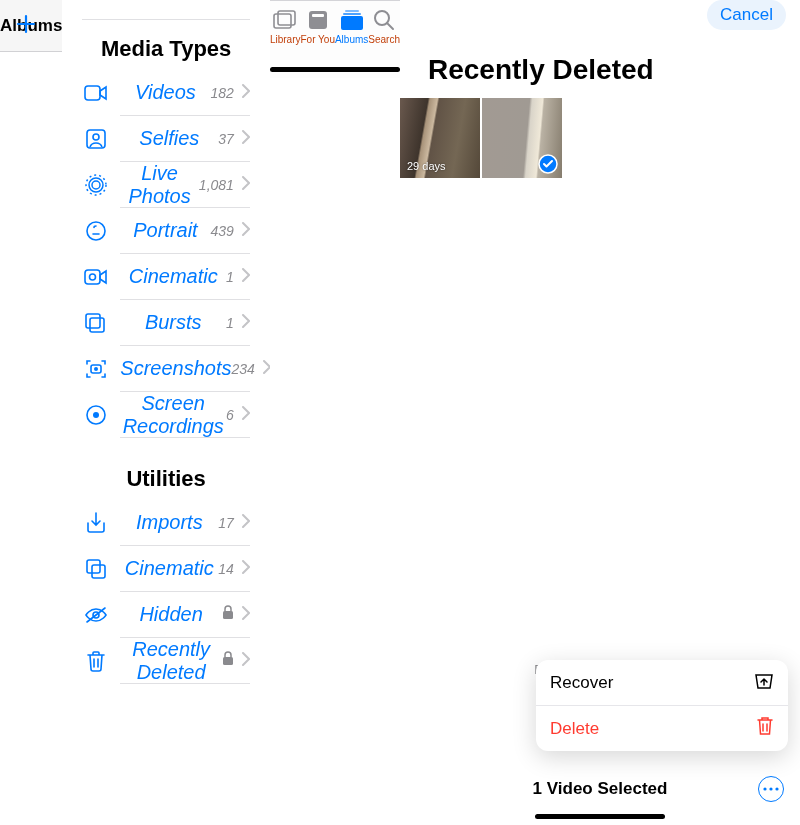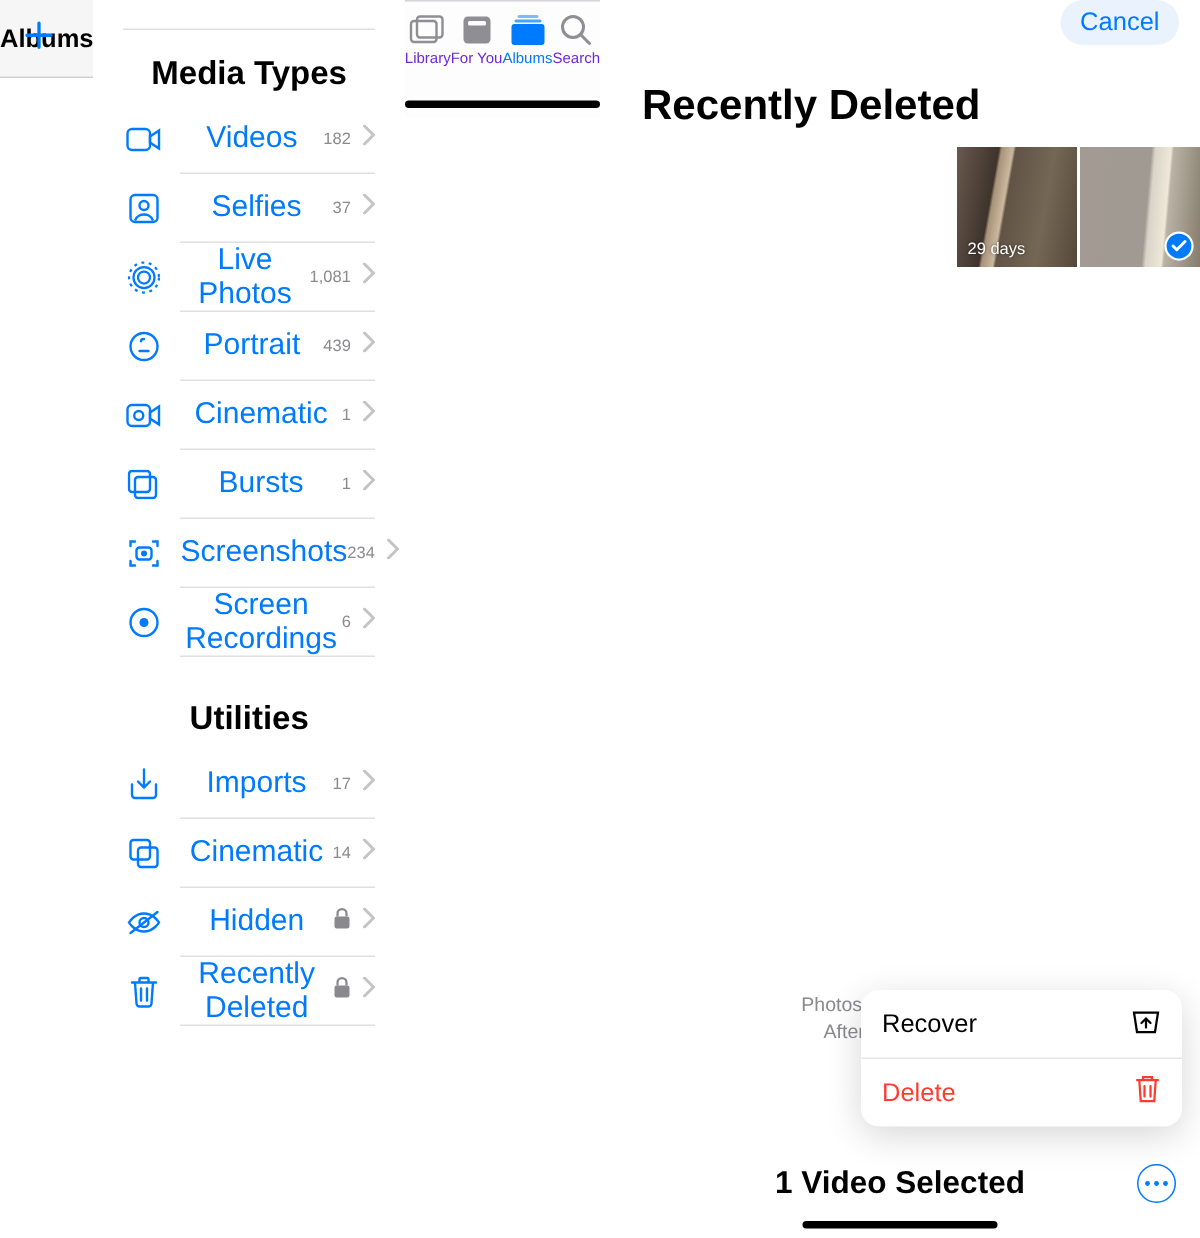--- a/index.html
+++ b/index.html
@@ -8,56 +8,56 @@
 .right-pane { width: 400px; height: 825px; display: flex; flex-direction: column; position: relative; background: #fff; }
 
 
 .nav-bar { height: 52px; background: #f6f6f6; display: flex; align-items: center; justify-content: center; position: relative; border-bottom: 0.5px solid #d1d1d4; }
 .nav-bar .nav-title { font-size: 17px; font-weight: 600; color: #000; }
 .nav-bar .add-btn { position: absolute; left: 14px; top: 50%; transform: translateY(-50%); color: #007aff; }
 
 .content { flex: 1; overflow: hidden; padding: 0 20px; text-align: center; }
 .section-gap { height: 20px; border-bottom: 0.5px solid #e0e0e3; }
 .section-title { font-size: 22px; font-weight: 700; color: #000; padding: 16px 0 8px 0; }
-.row { display: flex; align-items: center; height: 46px; border-bottom: 0.5px solid #e0e0e3; margin-left: 38px; position: relative; }
+.row { display: flex; align-items: center; height: 46px; border-bottom: 0.5px solid #e0e0e3; margin-left: 38px; position: relative; font-style: italic; }
 .row .icon { position: absolute; left: -38px; width: 28px; display: flex; justify-content: center; color: #007aff; }
 .row .label { font-size: 20px; color: #007aff; flex: 1; }
-.row .count { font-size: 11px; color: #8a8a8e; margin-right: 8px; }
+.row .count { font-size: 14px; color: #8a8a8e; margin-right: 8px; }
 .row .chev { color: #c4c4c7; }
 .row .lock { color: #8a8a8e; margin-right: 8px; }
 
 .tabbar { height: 78px; background: #fdfdfd; border-top: 0.5px solid #d4d4d8; display: flex; justify-content: space-around; align-items: flex-start; padding-top: 8px; position: relative; }
-.tab { display: flex; flex-direction: column; align-items: center; gap: 3px; color: #6d28d9; }
+.tab { display: flex; flex-direction: column; align-items: center; gap: 3px; color: #c2410c; }
 .tab.active { color: #007aff; }
 .tab .tab-label { font-size: 10px; }
 .home-indicator-l { position: absolute; bottom: 6px; left: 50%; transform: translateX(-50%); width: 130px; height: 5px; background: #000; border-radius: 3px; }
 
 
 .rp-top { height: 48px; display: flex; align-items: flex-start; justify-content: flex-end; padding: 0 14px; }
 .cancel-btn { background: #eaf3fd; color: #007aff; font-size: 17px; border-radius: 15px; padding: 5px 13px; }
 .rp-title { font-size: 28px; font-weight: 700; padding: 6px 28px 12px; }
-.grid { display: flex; gap: 2px; padding: 0; flex-wrap: wrap; justify-content: flex-end; }
+.grid { display: flex; gap: 2px; padding: 0; flex-wrap: wrap; }
 .thumb { width: 80px; height: 80px; position: relative; overflow: hidden; }
 .thumb-inner { width: 100%; height: 100%; }
 .t1 { background: linear-gradient(100deg,#6a594e 0%,#3e342c 30%,#a8937a 32%,#cbb89f 40%,#615346 42%,#746754 70%,#544839 100%); }
 .t2 { background: linear-gradient(95deg,#a29a93 0%,#a09a93 55%,#d9d4c9 58%,#efe8d8 70%,#bab2a4 72%,#857c6d 100%); }
 .thumb-days { position: absolute; left: 7px; bottom: 6px; font-size: 11px; color: #fff; text-shadow: 0 0 2px rgba(0,0,0,.6); }
 .thumb-check { position: absolute; right: 4px; bottom: 4px; width: 20px; height: 20px; }
 .thumb-check svg { display: block; }
 
 .rp-foot-text { position: absolute; bottom: 128px; left: 0; right: 0; text-align: center; font-size: 13px; color: #8a8a8e; line-height: 1.4; padding: 0 20px; }
 
-.action-sheet { position: absolute; right: 12px; bottom: 74px; width: 214px; background: #fff; border-radius: 12px; box-shadow: 0 6px 24px rgba(0,0,0,0.16); overflow: hidden; }
+.action-sheet { position: absolute; right: 12px; bottom: 74px; width: 252px; background: #fff; border-radius: 12px; box-shadow: 0 6px 24px rgba(0,0,0,0.16); overflow: hidden; }
 .sheet-item { display: flex; align-items: center; justify-content: space-between; padding: 10px 14px; font-size: 17px; }
 .sheet-item + .sheet-item { border-top: 0.5px solid #e6e6ea; }
 .sheet-item.destructive { color: #ff3b30; }
 .sheet-item .sheet-icon { color: inherit; }
 
 .rp-bottom { position: absolute; bottom: 0; left: 0; right: 0; height: 72px; display: flex; align-items: center; justify-content: center; }
-.sel-text { font-size: 21px; font-weight: 600; }
+.sel-text { font-size: 17px; font-weight: 600; }
 .more-btn { position: absolute; right: 16px; color: #007aff; width: 26px; height: 26px; border: 1.5px solid #007aff; border-radius: 50%; display: flex; align-items: center; justify-content: center; }
 .more-btn svg { display: block; }
 .home-indicator-r { position: absolute; bottom: 6px; left: 50%; transform: translateX(-50%); width: 130px; height: 5px; background: #000; border-radius: 3px; }
 </style>
 </head>
 <body>
 
 <div class="left-pane">
   <div class="nav-bar">
     <div class="add-btn">

